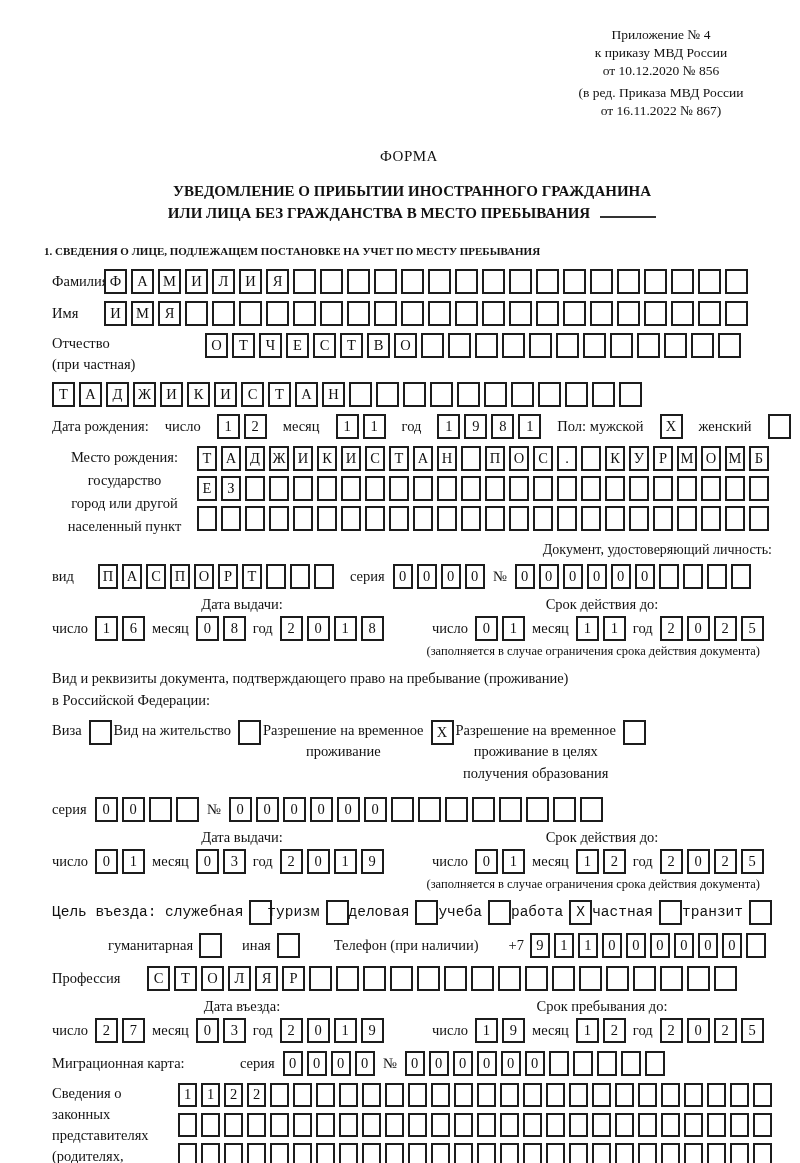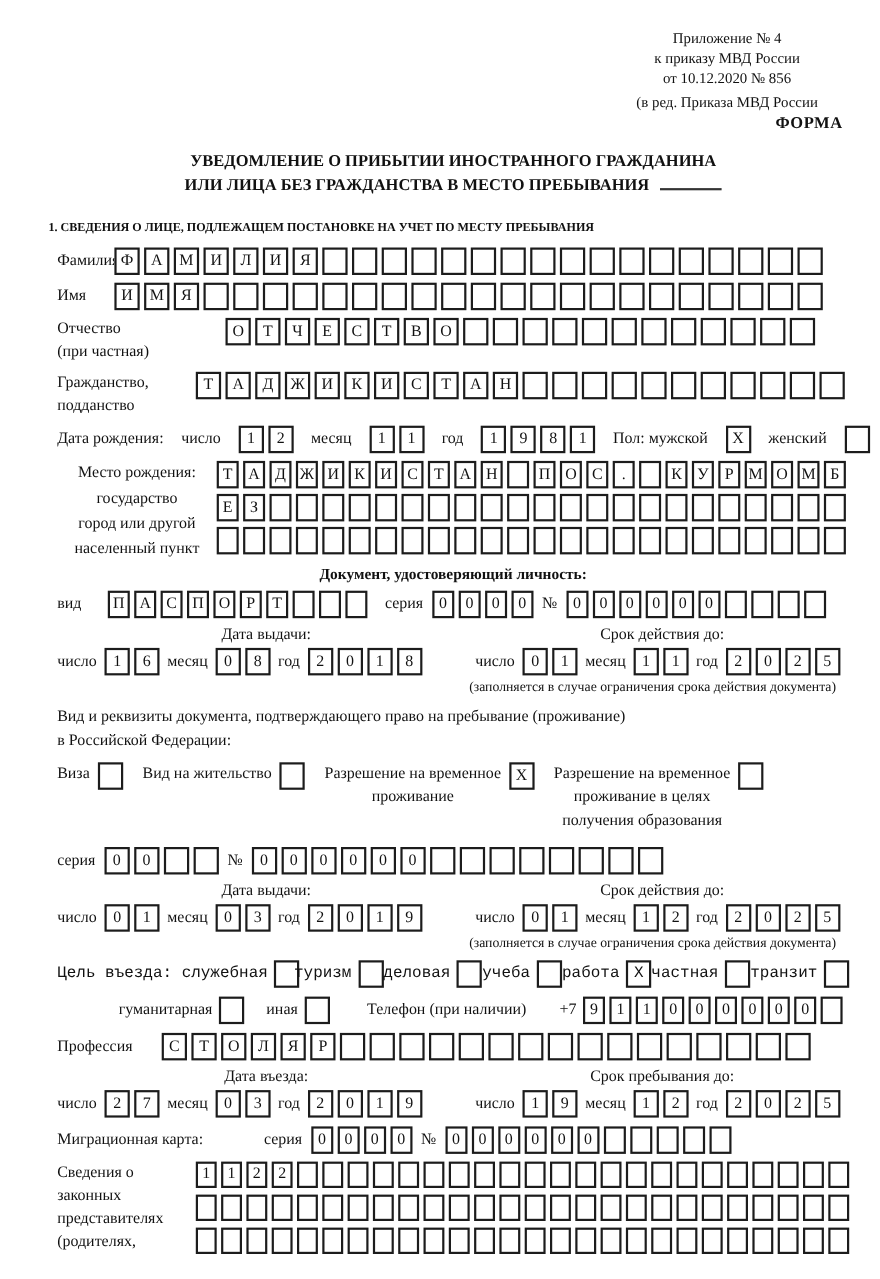--- a/index.html
+++ b/index.html
@@ -1,20 +1,20 @@
 <!DOCTYPE html>
 <html><head>
 <meta charset="utf-8">
 <style>
   html,body{margin:0;padding:0;background:#fff;}
   body{width:800px;height:1163px;box-sizing:border-box;padding:26px 28px 0 52px;
        font-family:"Liberation Serif","DejaVu Serif",serif;color:#111;overflow:hidden;}
   .appendix{margin-left:auto;width:222px;font-size:13.5px;line-height:1.32;text-align:center;}
   .appendix .gap{height:5px;}
-  .forma{text-align:right;font-weight:bold;font-size:15px;margin-top:2px;padding-right:6px;letter-spacing:.5px;}
+  .forma{text-align:center;font-weight:normal;font-size:15px;margin-top:28px;padding-right:6px;letter-spacing:.5px;}
   .title{font-weight:bold;font-size:15px;text-align:center;margin-top:16px;line-height:1.45;}
   .blank-line{display:inline-block;width:56px;border-bottom:2px solid #333;height:12px;margin-left:10px;}
   .sect{font-weight:bold;font-size:11px;text-align:left;margin:20px 0 12px -8px;white-space:nowrap;}
   .row{display:flex;align-items:center;margin:0 0 7px 0;}
   .row-top{align-items:flex-start;}
   .lbl{font-size:14.5px;flex:0 0 auto;}
   .lbl2{font-size:14.5px;line-height:21px;}
   .cells{display:inline-flex;gap:4px;flex:0 0 auto;align-items:center;}
   .cell{box-sizing:border-box;width:23px;height:25px;border:2px solid #1c1c1c;
         display:inline-flex;align-items:center;justify-content:center;
@@ -23,50 +23,51 @@
   .xs .cell{width:19px;height:24px;}
   .w-surname{width:52px;}
   .w-patr{width:153px;}
   .w-cit{width:126px;}
   .w-vid{width:38px;}
   .w-prof{width:95px;}
   .w-mig{width:150px;}
   .ml8{margin-left:8px;}
   .bp-label{width:145px;}
   .bp-rows .cells{margin-bottom:5px;}
-  .doc-head{font-weight:bold;font-size:14px;text-align:center;margin:2px 0 6px 0;}
+  .doc-head{font-weight:normal;font-size:14px;text-align:right;margin:2px 0 6px 0;}
   .dates-hdr{display:flex;font-size:14.5px;margin-top:2px;}
   .dh-left{width:380px;text-align:center;}
   .dh-right{flex:1;text-align:center;}
   .dates-row{display:flex;align-items:center;margin-top:3px;}
   .dr{display:flex;align-items:center;gap:7px;}
   .dr-left{width:380px;}
   .dr-right{flex:1;}
   .note{font-size:12.5px;text-align:right;padding-right:12px;margin:3px 0 8px 0;}
   .intro{font-size:14.5px;line-height:1.55;margin-top:2px;}
-  .permits{display:flex;align-items:flex-start;margin:8px 0 12px 0;gap:18px;}
+  .permits{display:flex;align-items:flex-start;margin:8px 0 12px 0;gap:2px;}
   .permit{display:flex;align-items:flex-start;gap:7px;}
   .permit .txt{font-size:14.5px;text-align:center;line-height:1.5;}
   .purpose{display:flex;align-items:center;justify-content:space-between;margin:2px 0 8px 0;font-family:Liberation Mono, monospace;}
   .pgroup{display:flex;align-items:center;gap:6px;}
   .pgroup .lbl{font-size:14.5px;}
   .purpose2{display:flex;align-items:center;margin:0 0 8px 56px;gap:6px;}
   .reps{display:flex;align-items:flex-start;margin-top:2px;}
   .reps-label{width:150px;font-size:14.5px;line-height:21px;}
   .reps-rows .cells{margin-bottom:6px;}
 </style>
 </head>
 <body>
 
 <div class="appendix">
   <div>Приложение № 4</div>
   <div>к приказу МВД России</div>
   <div>от 10.12.2020 № 856</div>
   <div class="gap"></div>
   <div>(в ред. Приказа МВД России</div>
+  <div>от 16.11.2022 № 867)</div>
 </div>
 <div class="forma">ФОРМА</div>
 
 <div class="title">
   <div>УВЕДОМЛЕНИЕ О ПРИБЫТИИ ИНОСТРАННОГО ГРАЖДАНИНА</div>
   <div>
     <span>ИЛИ ЛИЦА БЕЗ ГРАЖДАНСТВА В МЕСТО ПРЕБЫВАНИЯ</span><span class="blank-line"></span>
   </div>
 </div>
 
@@ -155,24 +156,20 @@
       <span class="cell"></span>
       <span class="cell"></span>
       <span class="cell"></span>
       <span class="cell"></span>
       <span class="cell"></span>
       <span class="cell"></span>
     </span>
 </div>
 
 <div class="row row-top">
-  <span class="lbl2 w-cit">
-    <span>Гражданство,</span><br>
-    <span>подданство</span>
-  </span>
   <span class="cells">
       <span class="cell">Т</span>
       <span class="cell">А</span>
       <span class="cell">Д</span>
       <span class="cell">Ж</span>
       <span class="cell">И</span>
       <span class="cell">К</span>
       <span class="cell">И</span>
       <span class="cell">С</span>
       <span class="cell">Т</span>

